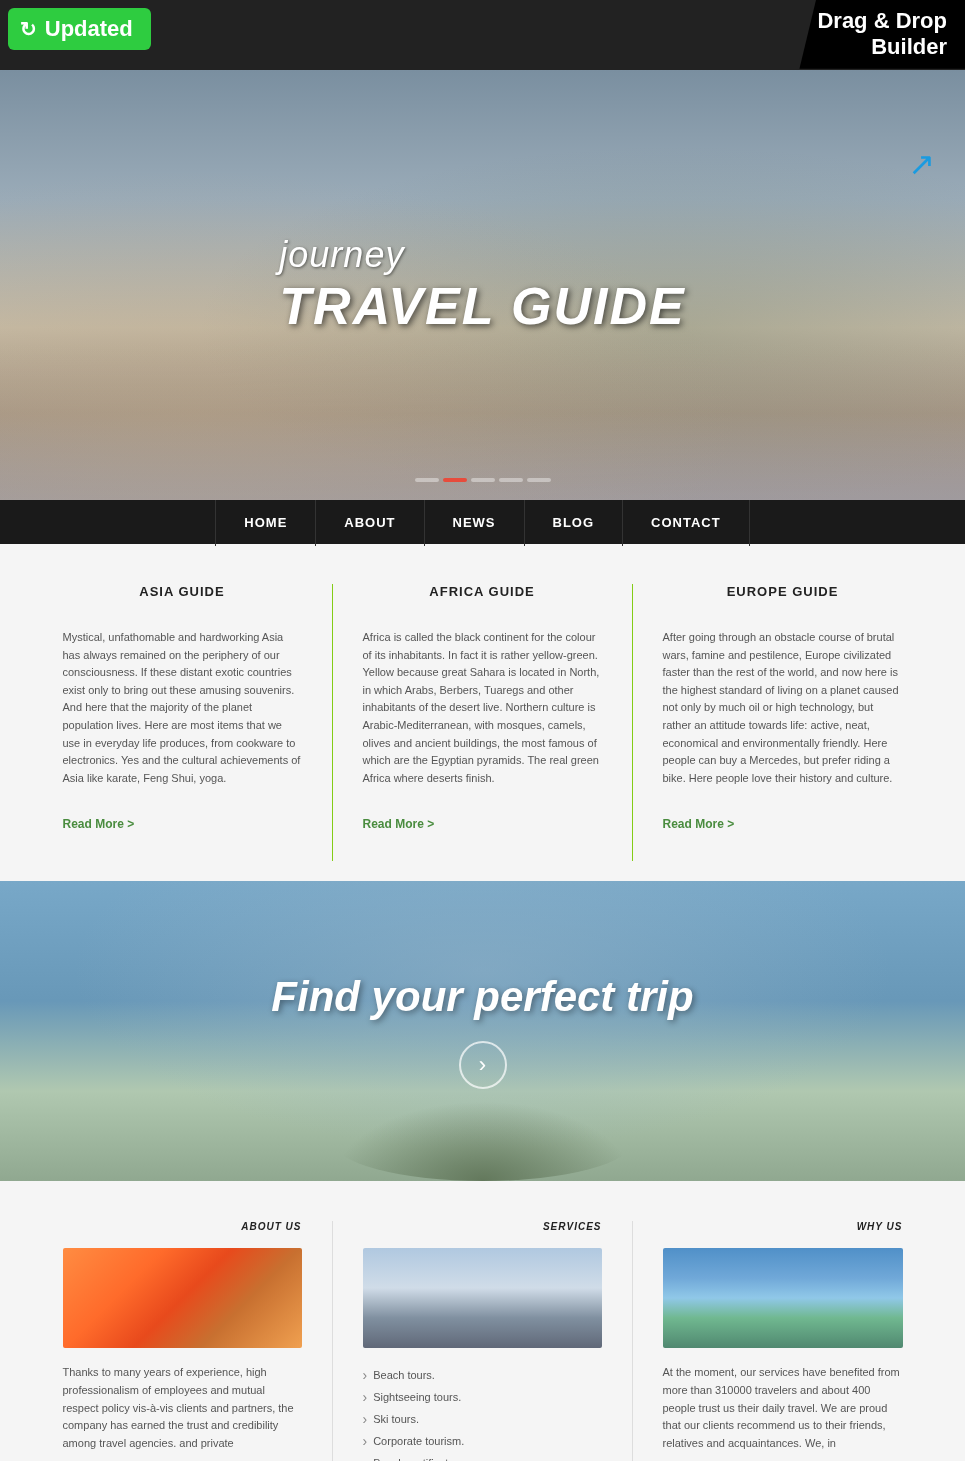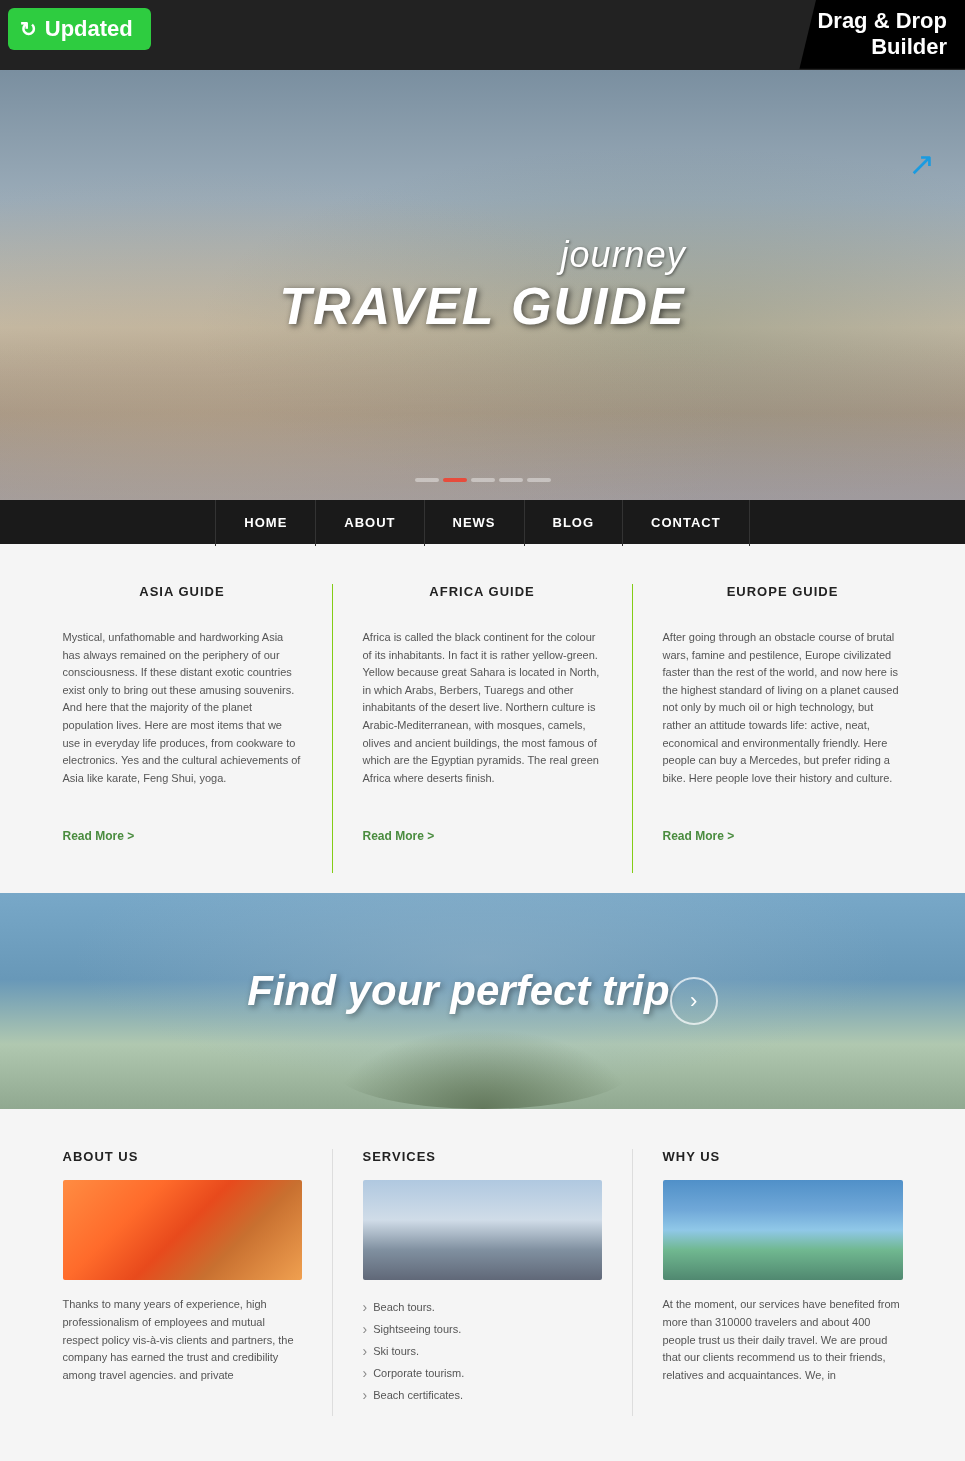--- a/index.html
+++ b/index.html
@@ -65,21 +65,21 @@
       position: absolute;
       inset: 0;
       background:
         radial-gradient(ellipse at 20% 80%, rgba(180,160,130,0.4) 0%, transparent 50%),
         radial-gradient(ellipse at 70% 60%, rgba(100,120,100,0.3) 0%, transparent 50%),
         linear-gradient(180deg, #7a8fa0 0%, #9aabb8 30%, #c8bda8 60%, #a09080 80%, #8a8a9a 100%);
     }
     .hero-content {
       position: relative;
       z-index: 5;
-      text-align: right;
+      text-align: left;
       color: white;
     }
     .hero-subtitle {
       font-style: italic;
       font-size: 36px;
       font-weight: 400;
       letter-spacing: 1px;
       text-shadow: 1px 1px 3px rgba(0,0,0,0.5);
     }
     .hero-title {
@@ -165,31 +165,31 @@
       margin-bottom: 20px;
     }
     .read-more {
       color: #4a8c3f;
       font-size: 12px;
       font-weight: 600;
       cursor: pointer;
       display: inline-flex;
       align-items: center;
       gap: 4px;
-      margin-top: 22px;
+      margin-top: 10px;
       margin-bottom: 30px;
     }
 
     
     .find-trip-banner {
       position: relative;
-      height: 216px;
+      height: 300px;
       background: linear-gradient(to bottom, #87aec8 0%, #5a8aaa 30%, #a8c0aa 70%, #8aaa90 100%);
       display: flex;
-      flex-direction: row;
+      flex-direction: column;
       align-items: center;
       justify-content: center;
       overflow: hidden;
     }
     .find-trip-bg {
       position: absolute;
       inset: 0;
       background:
         radial-gradient(ellipse at 50% 30%, rgba(150,180,200,0.5) 0%, transparent 60%),
         linear-gradient(180deg, #78a8c8 0%, #6898b8 40%, #b0c8b0 70%, #90a890 100%);
@@ -230,27 +230,28 @@
       grid-template-columns: 1fr 1fr 1fr;
       max-width: 900px;
       margin: 0 auto;
     }
     .bottom-col {
       padding: 0 30px;
       border-right: 1px solid #ddd;
     }
     .bottom-col:last-child { border-right: none; }
     .bottom-col-title {
-      font-size: 13px;
+      font-size: 10px;
       font-weight: 700;
       letter-spacing: 1px;
       text-transform: uppercase;
-      text-align: left;
+      text-align: right;
       margin-bottom: 16px;
       color: #222;
+      font-style: italic;
     }
     
     .img-placeholder {
       width: 100%;
       height: 100px;
       margin-bottom: 16px;
       border-radius: 2px;
     }
     .img-palm {
       background: linear-gradient(135deg, #ff8c42 0%, #ff6b2b 30%, #e84a1c 50%, #c87030 70%, #f0a050 100%);

